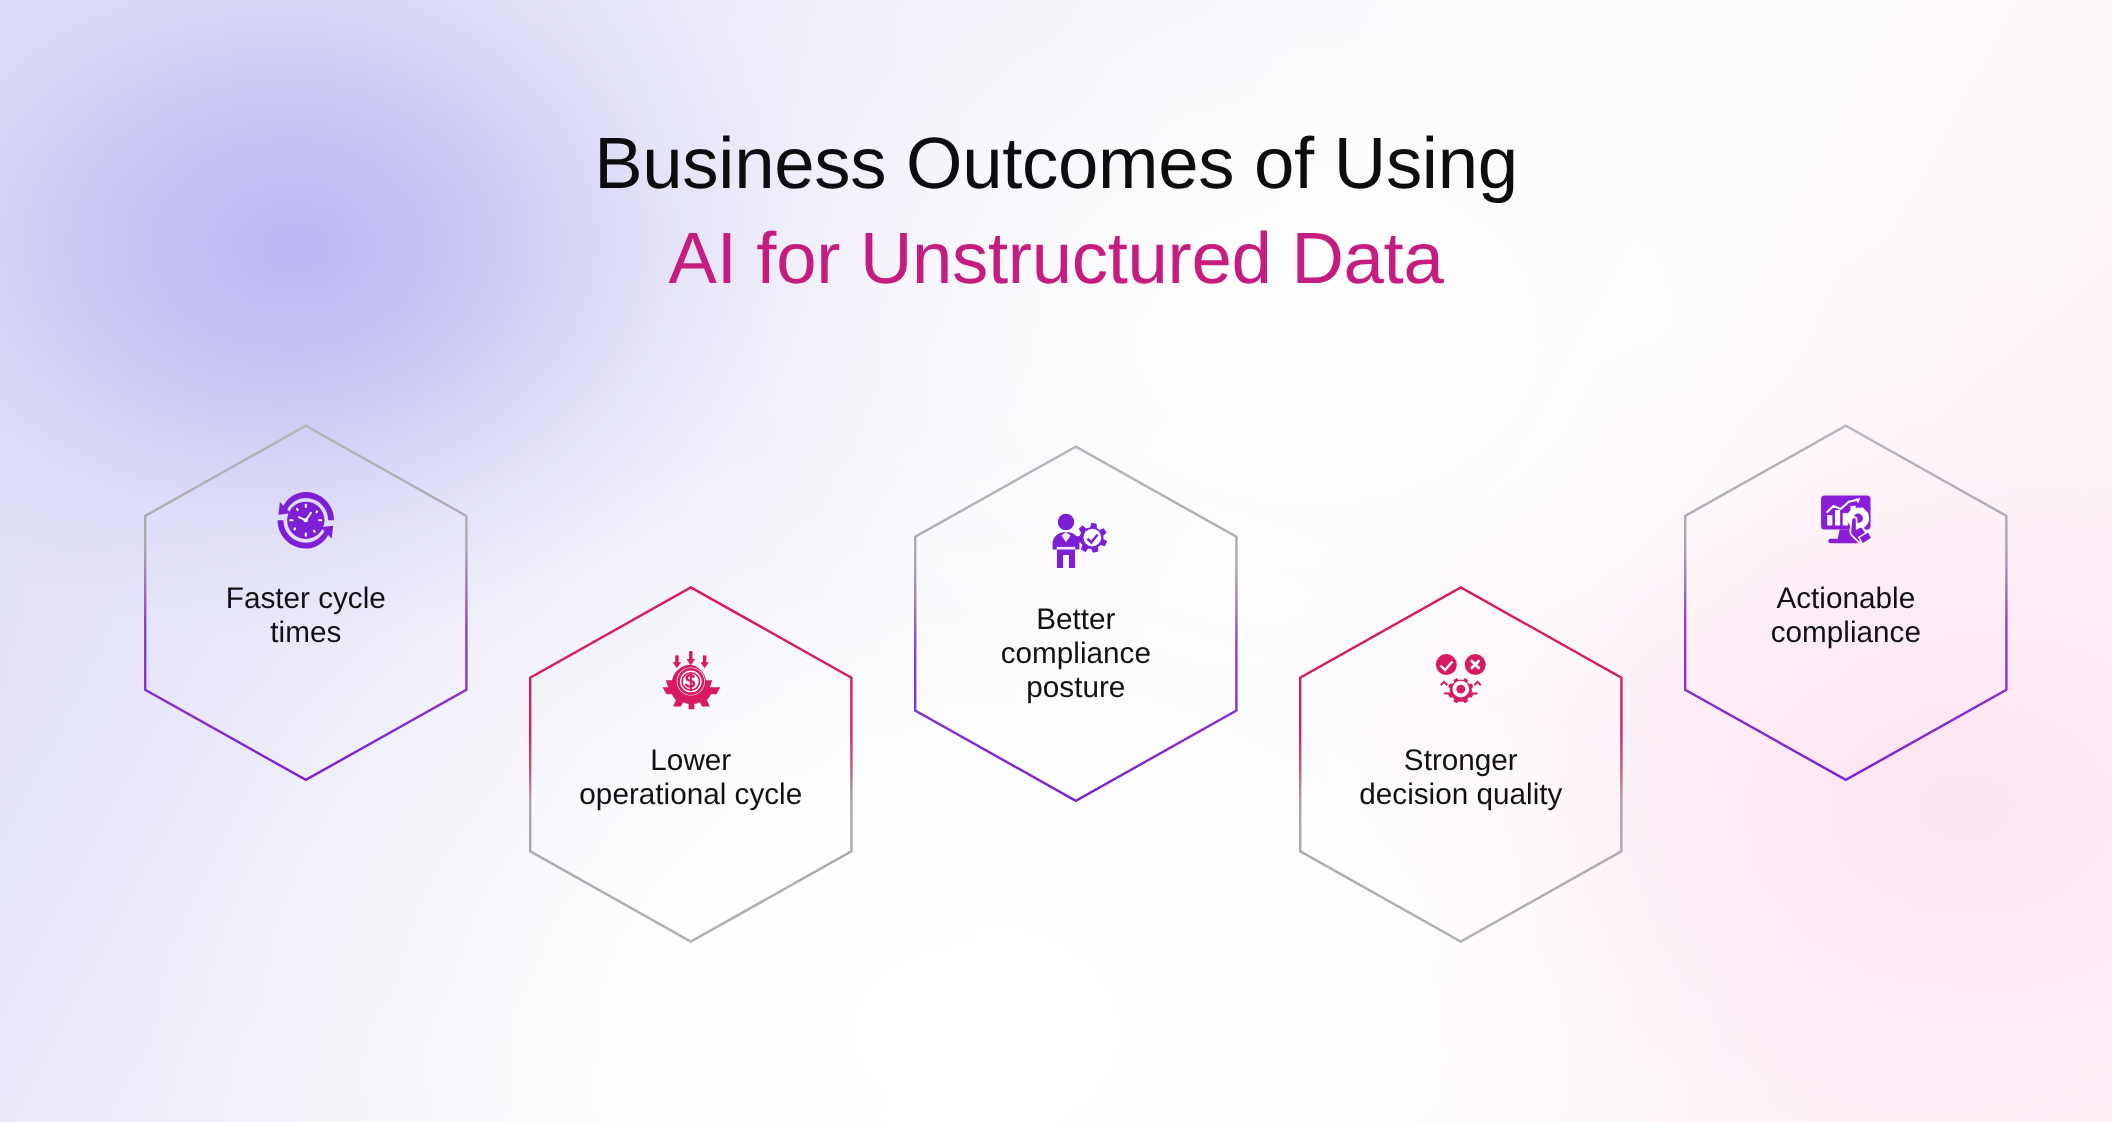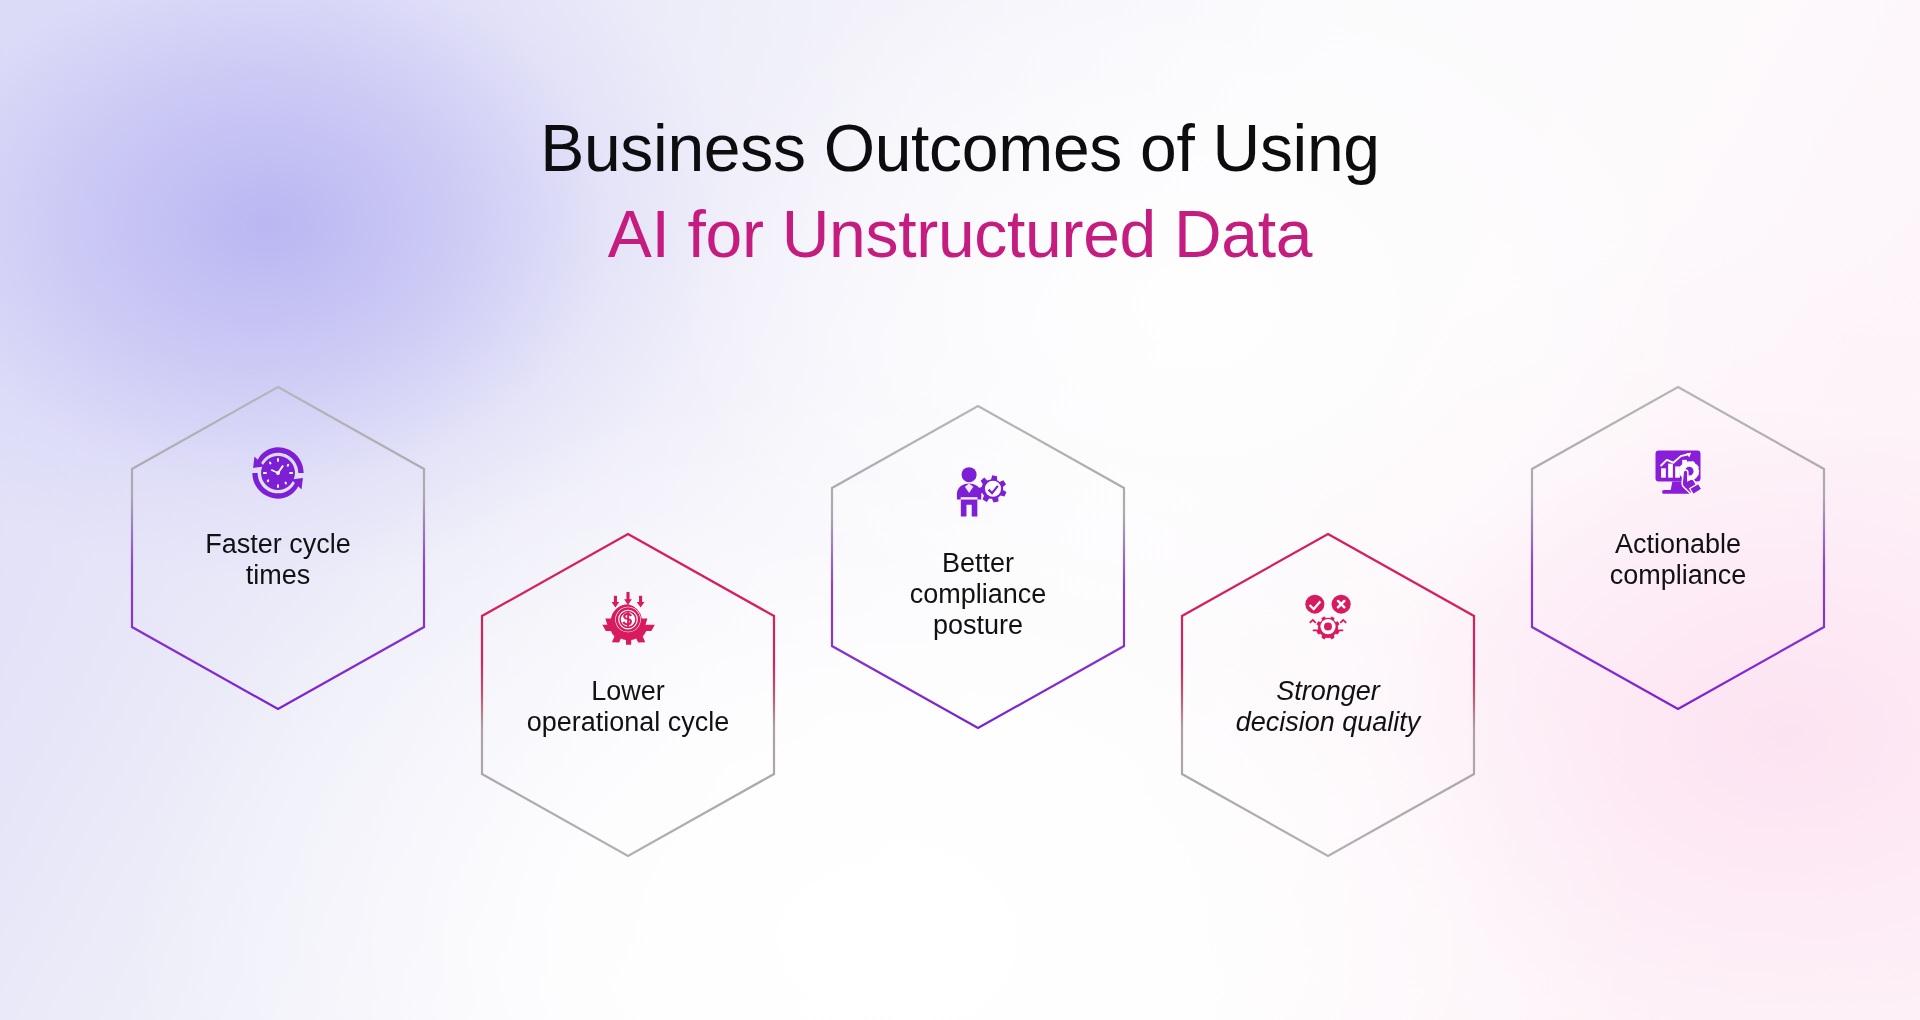--- a/index.html
+++ b/index.html
@@ -284,21 +284,21 @@
               <polygon points="44.1,28.6 46.9,31.4 52.3,24.7 54.1,26.2 47.1,35 42.4,30.3" fill="#7d1fd4"></polygon>
             </g>
           </svg>
         </div>
         <div class="hex-label">Better
 compliance
 posture</div>
       </div>
     </div>
 
-    <div class="hex-cell" style="left:1178px; top:530px;font-style:italic;">
+    <div class="hex-cell" style="left:1178px; top:530px;">
       <svg class="hex-svg" viewBox="0 0 300 330">
         <defs>
           <linearGradient id="hg4" x1="0" y1="0" x2="0" y2="1">
             <stop offset="0%" stop-color="#d81a5f"></stop>
             <stop offset="40%" stop-color="#d2235f"></stop>
             <stop offset="50%" stop-color="#c05470"></stop>
             <stop offset="60%" stop-color="#ada0a6"></stop>
             <stop offset="100%" stop-color="#b1b1b5"></stop>
           </linearGradient>
         </defs>

